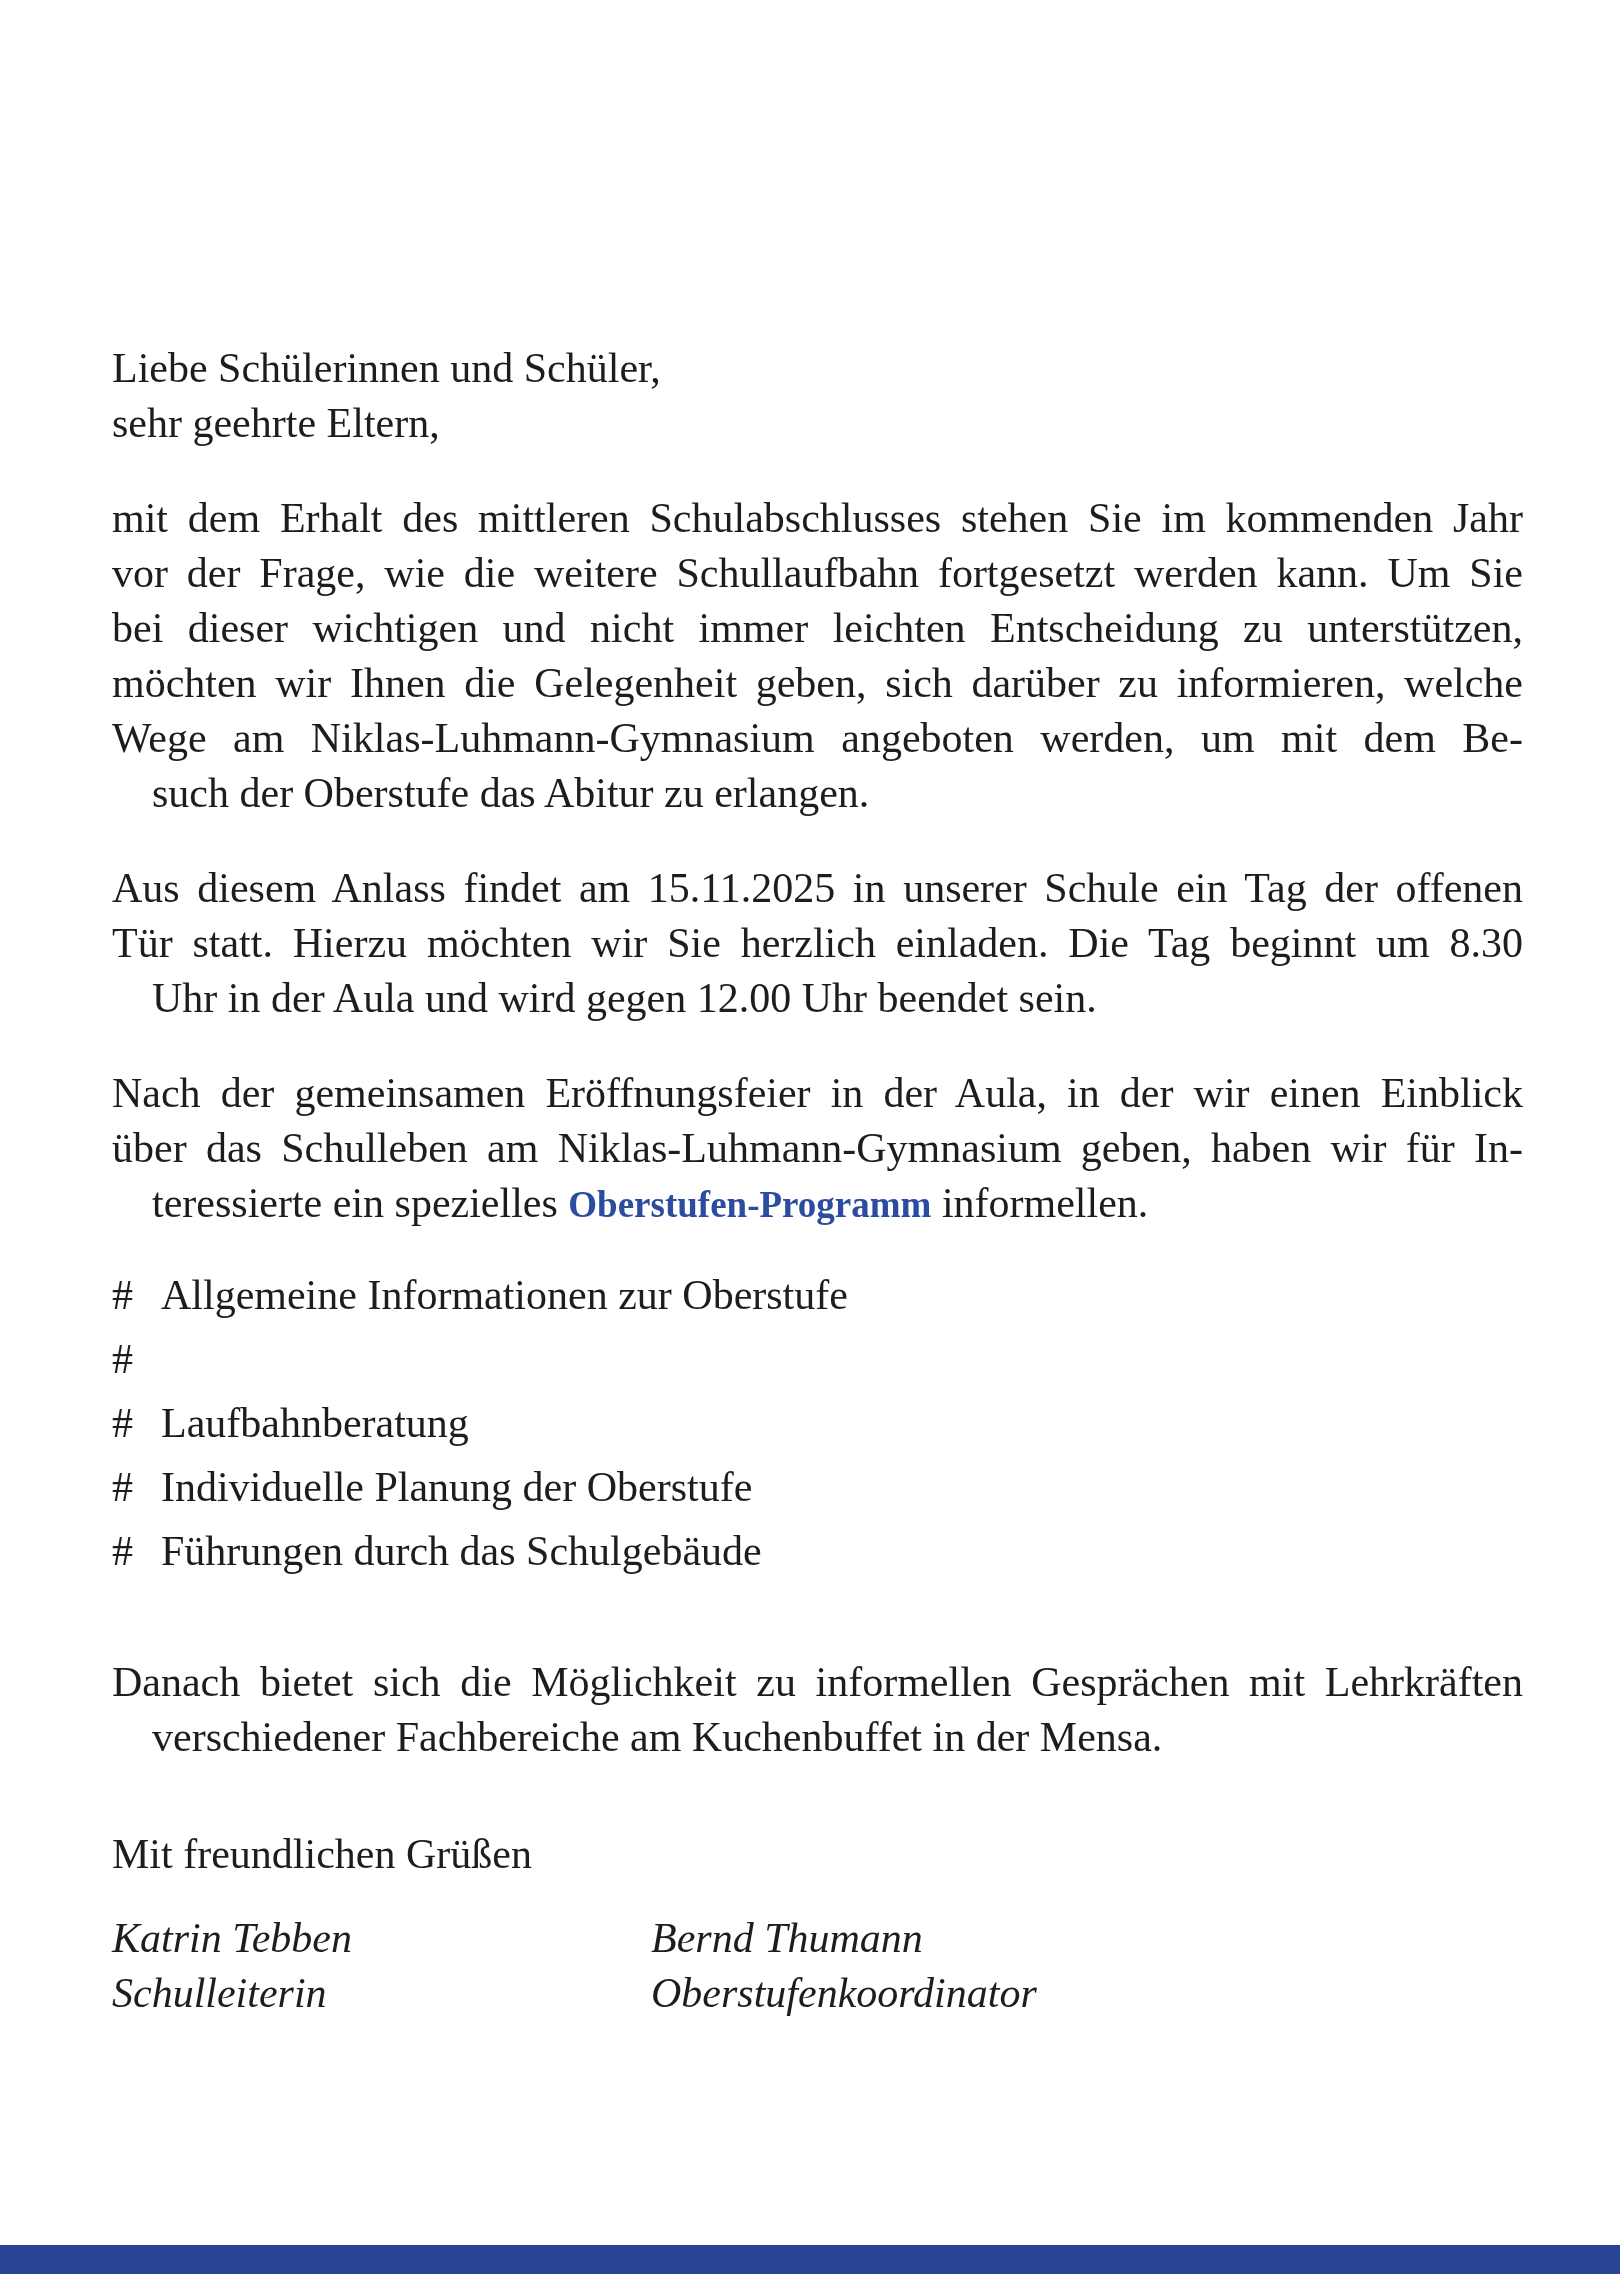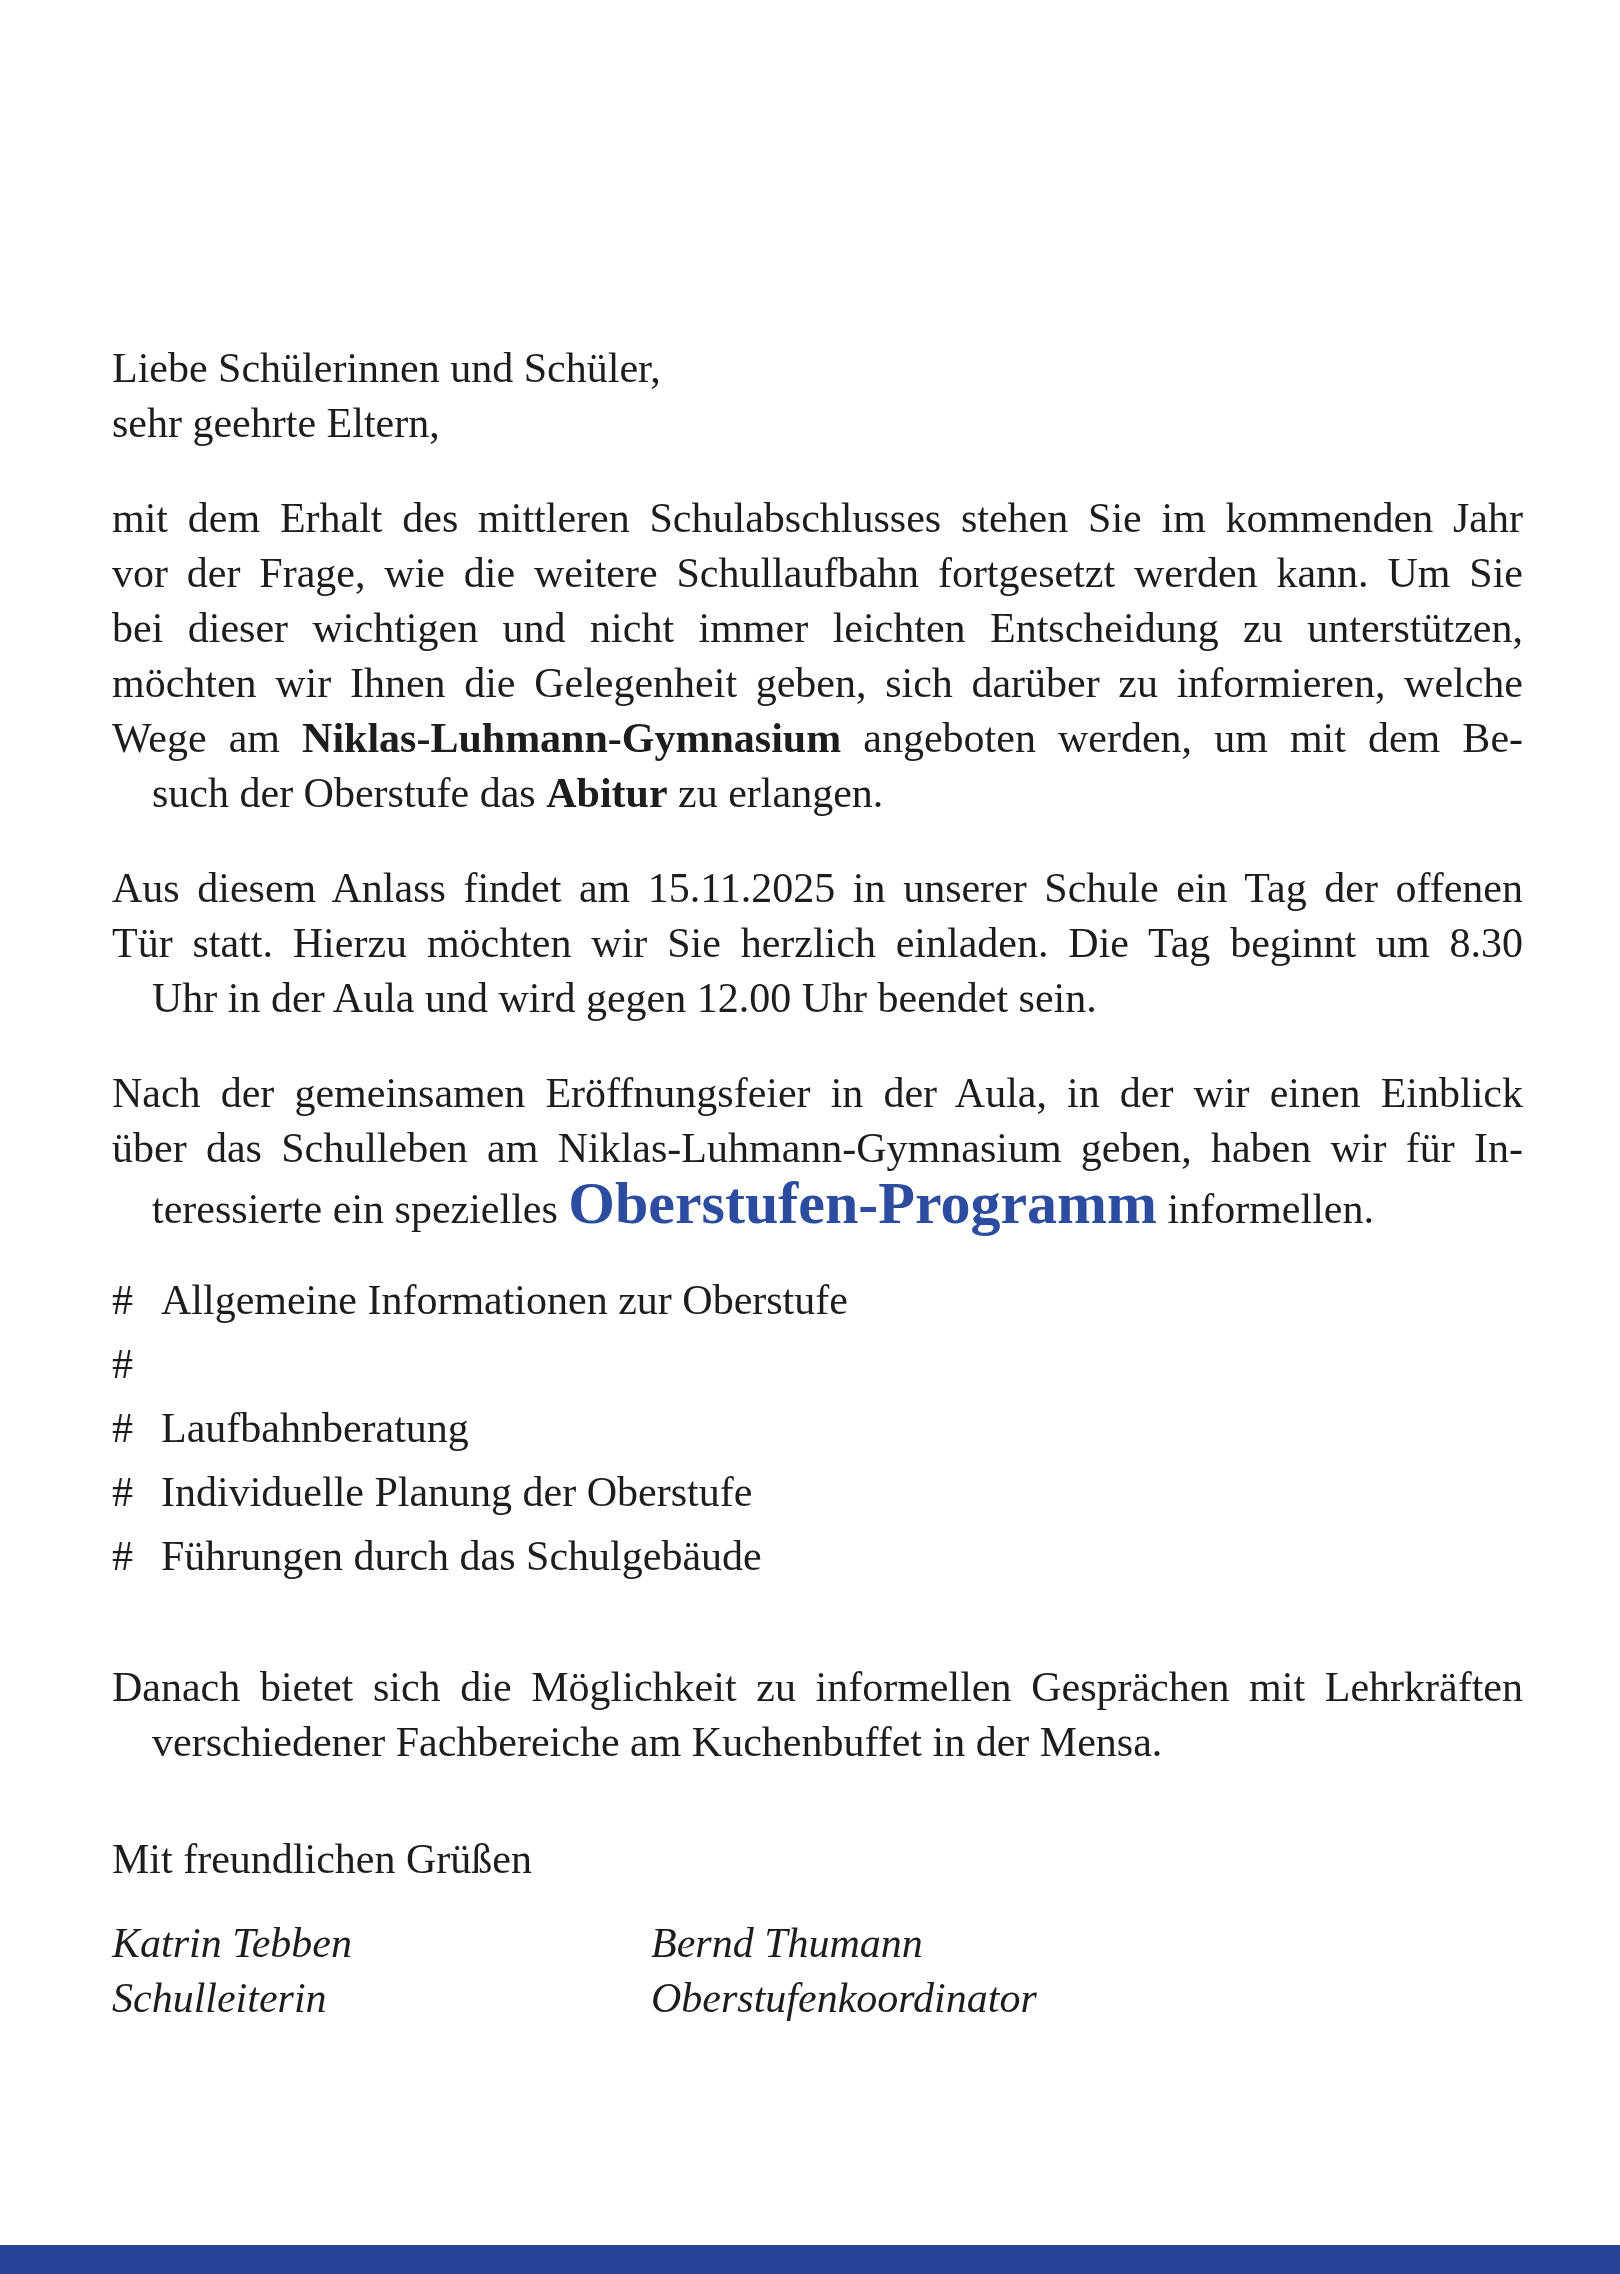--- a/index.html
+++ b/index.html
@@ -41,25 +41,25 @@
     width: 100%;
     box-sizing: border-box;
     padding: 70px 103px 0 107px;
     font-size: 42px;
     line-height: 55px;
   }
   .greeting div { text-align: left; }
   .para { margin-top: 40px; }
   .line { text-align: justify; text-align-last: justify; }
   .line.last { text-align-last: left; margin-left: 40px; }
-  .bold { font-weight: bold; }
+  .bold { font-weight: normal; }
   .accent {
     font-weight: bold;
     color: var(--accent-color, #2b4c9f);
-    font-size: 60px;
+    font-size: 37px;
   }
   .program-list { margin-top: 36px; }
   .list-item {
     display: flex;
     align-items: baseline;
     margin-bottom: 9px;
   }
   .list-item .marker {
     width: 49px;
     flex: 0 0 49px;

